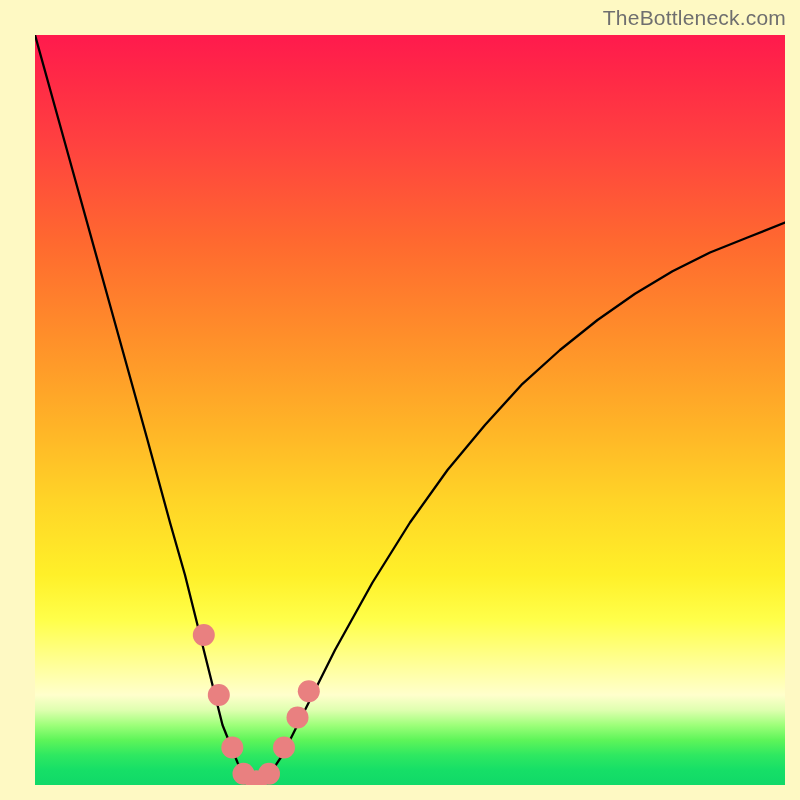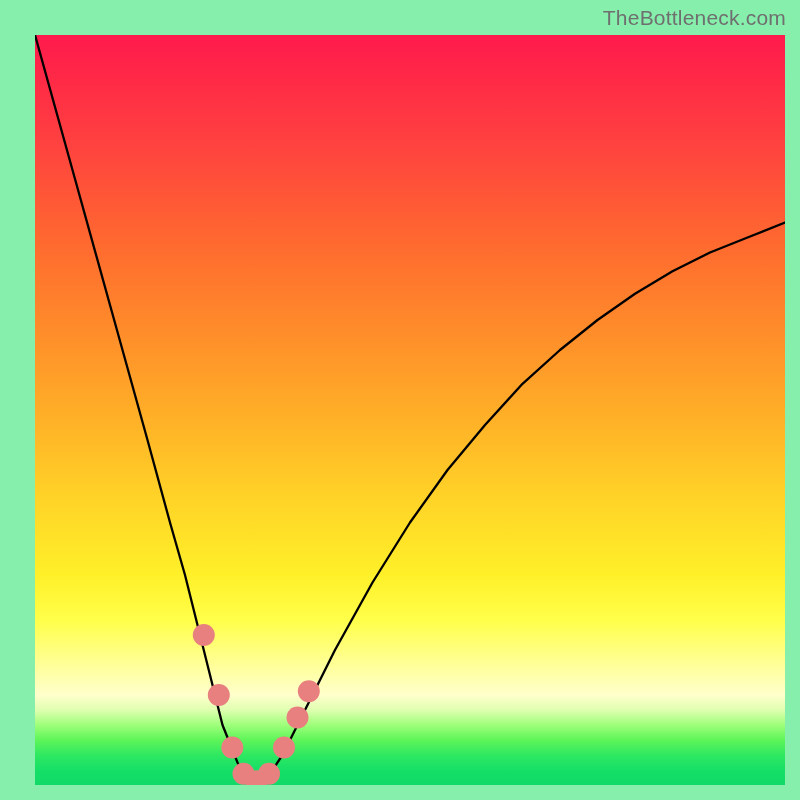--- a/index.html
+++ b/index.html
@@ -8,21 +8,21 @@
     width: 800px;
     height: 800px;
     background: #000;
     overflow: hidden;
     font-family: Arial, Helvetica, sans-serif;
   }
   .frame {
     position: relative;
     width: 800px;
     height: 800px;
-    background: #86efac;
+    background: #fef9c3;
   }
   .plot-area {
     position: absolute;
     left: 35px;
     top: 35px;
     width: 750px;
     height: 750px;
     overflow: hidden;
   }
   .gradient-bg {

